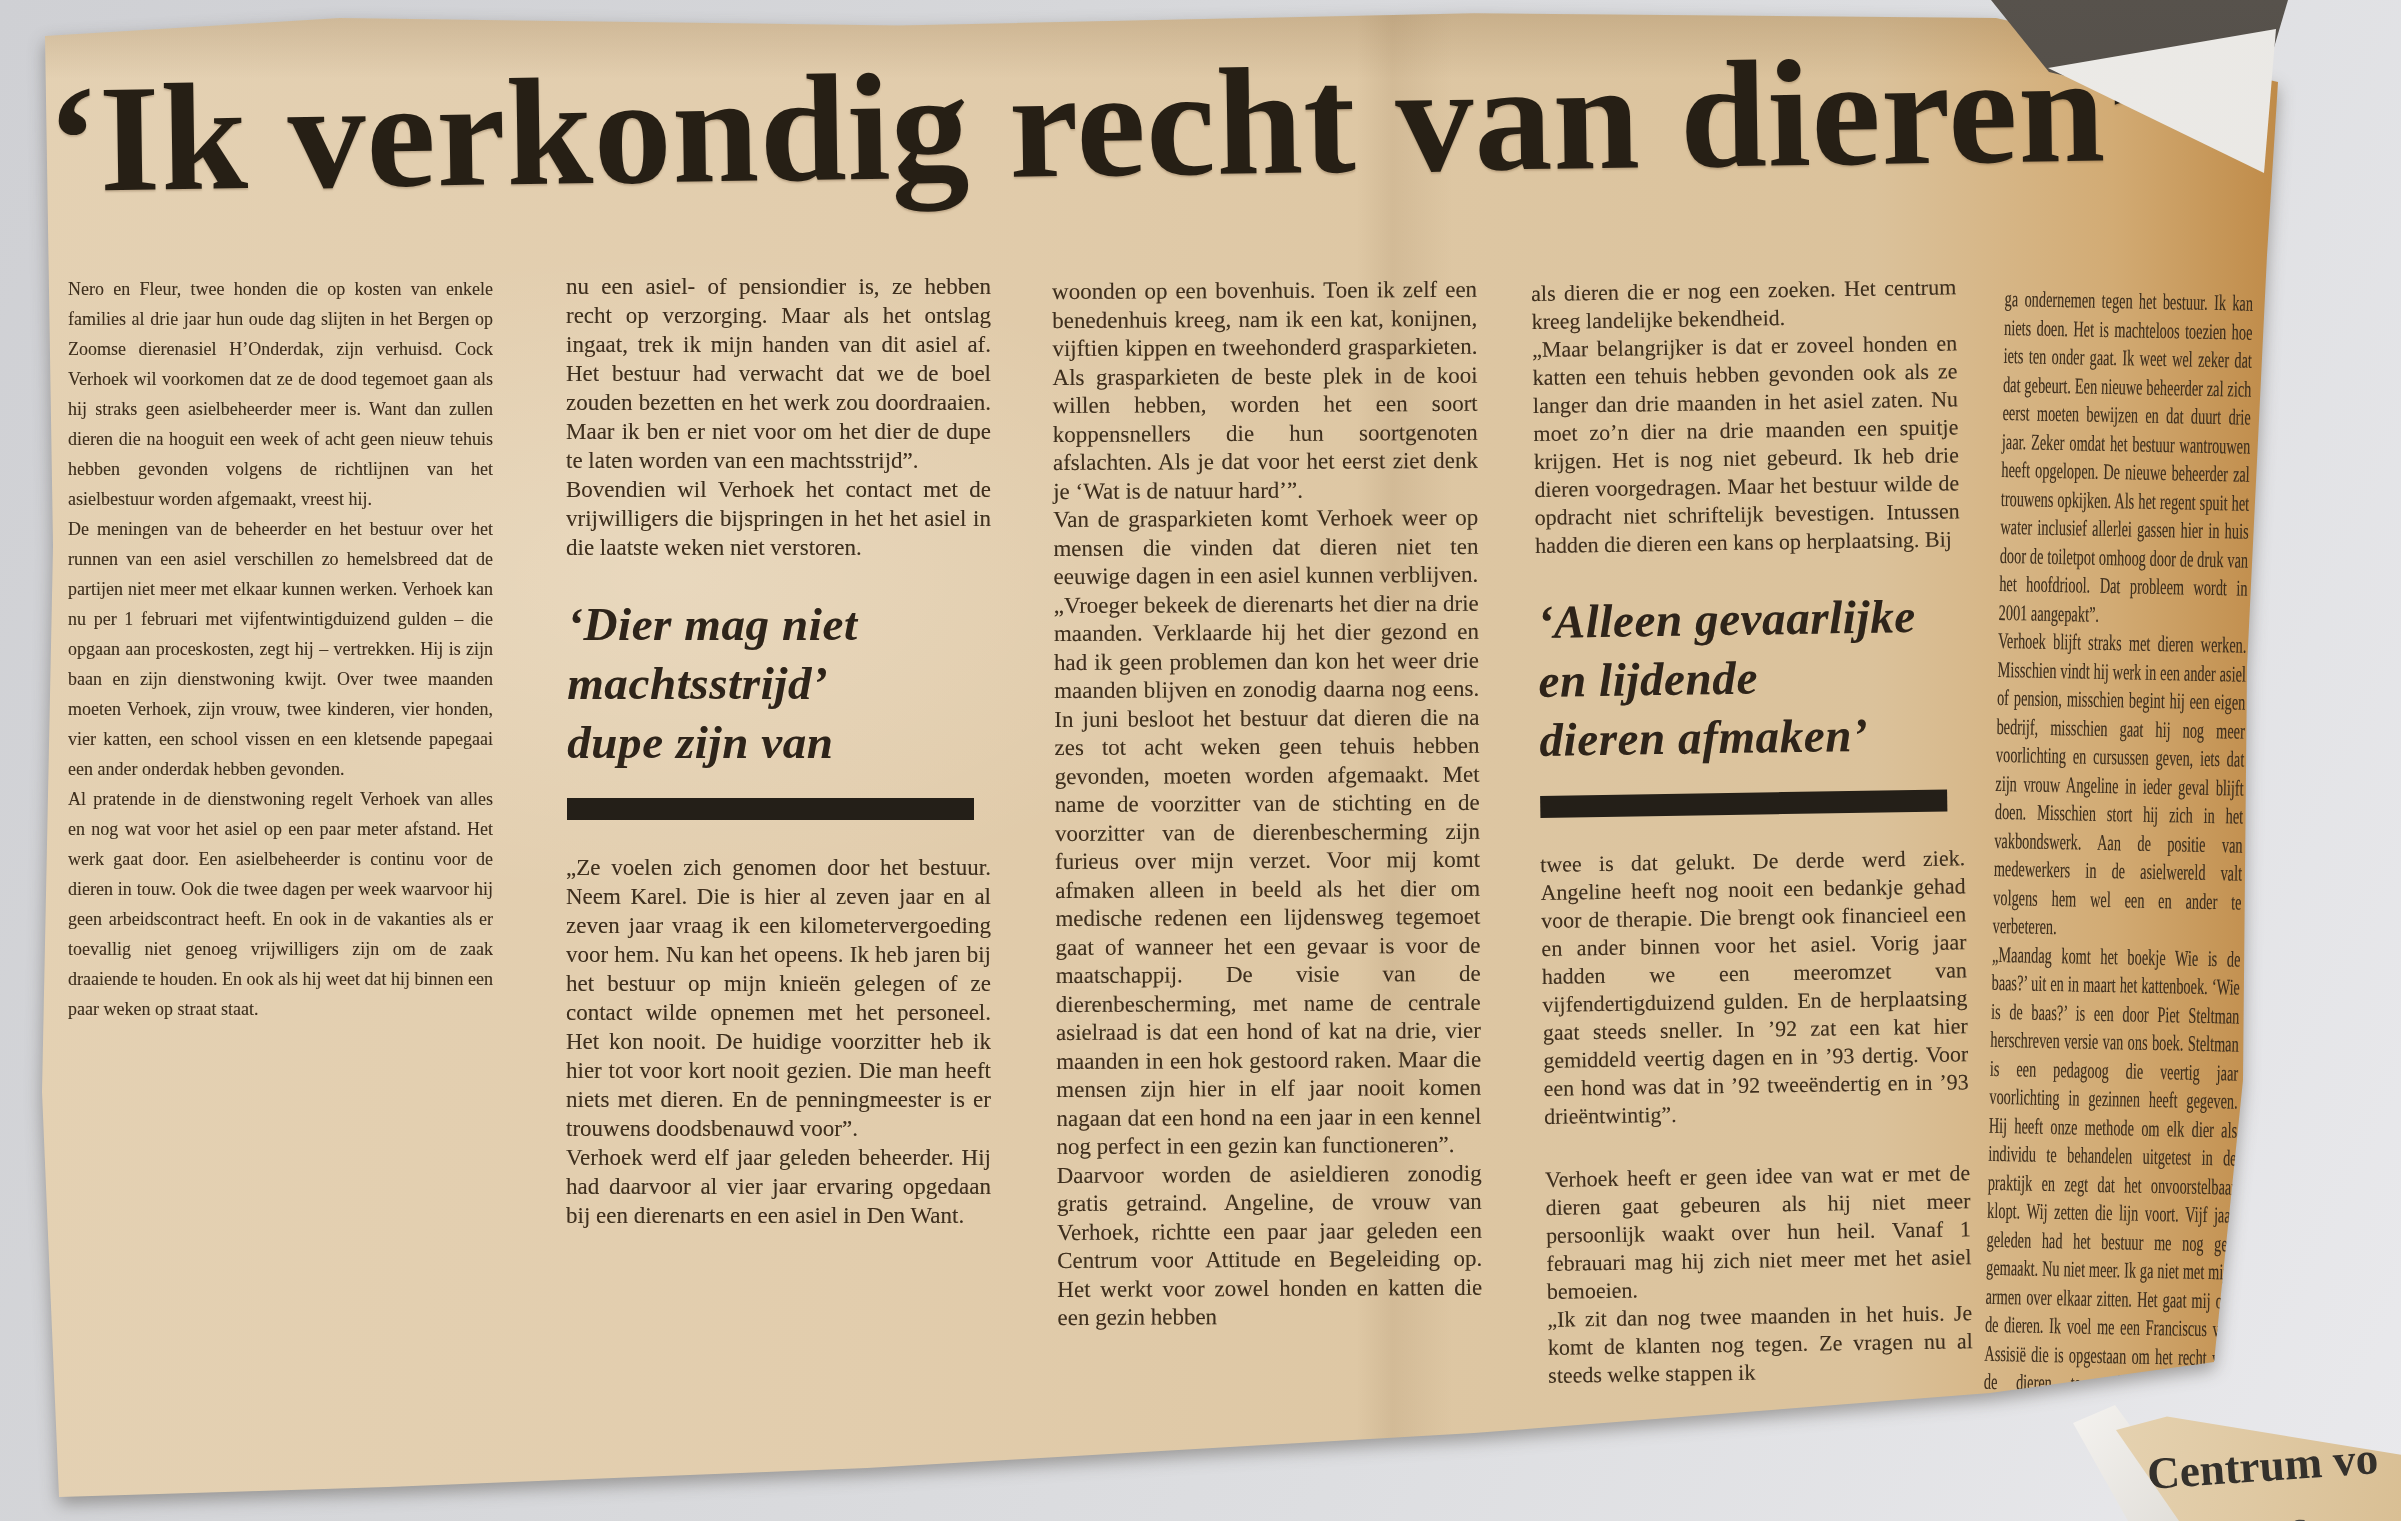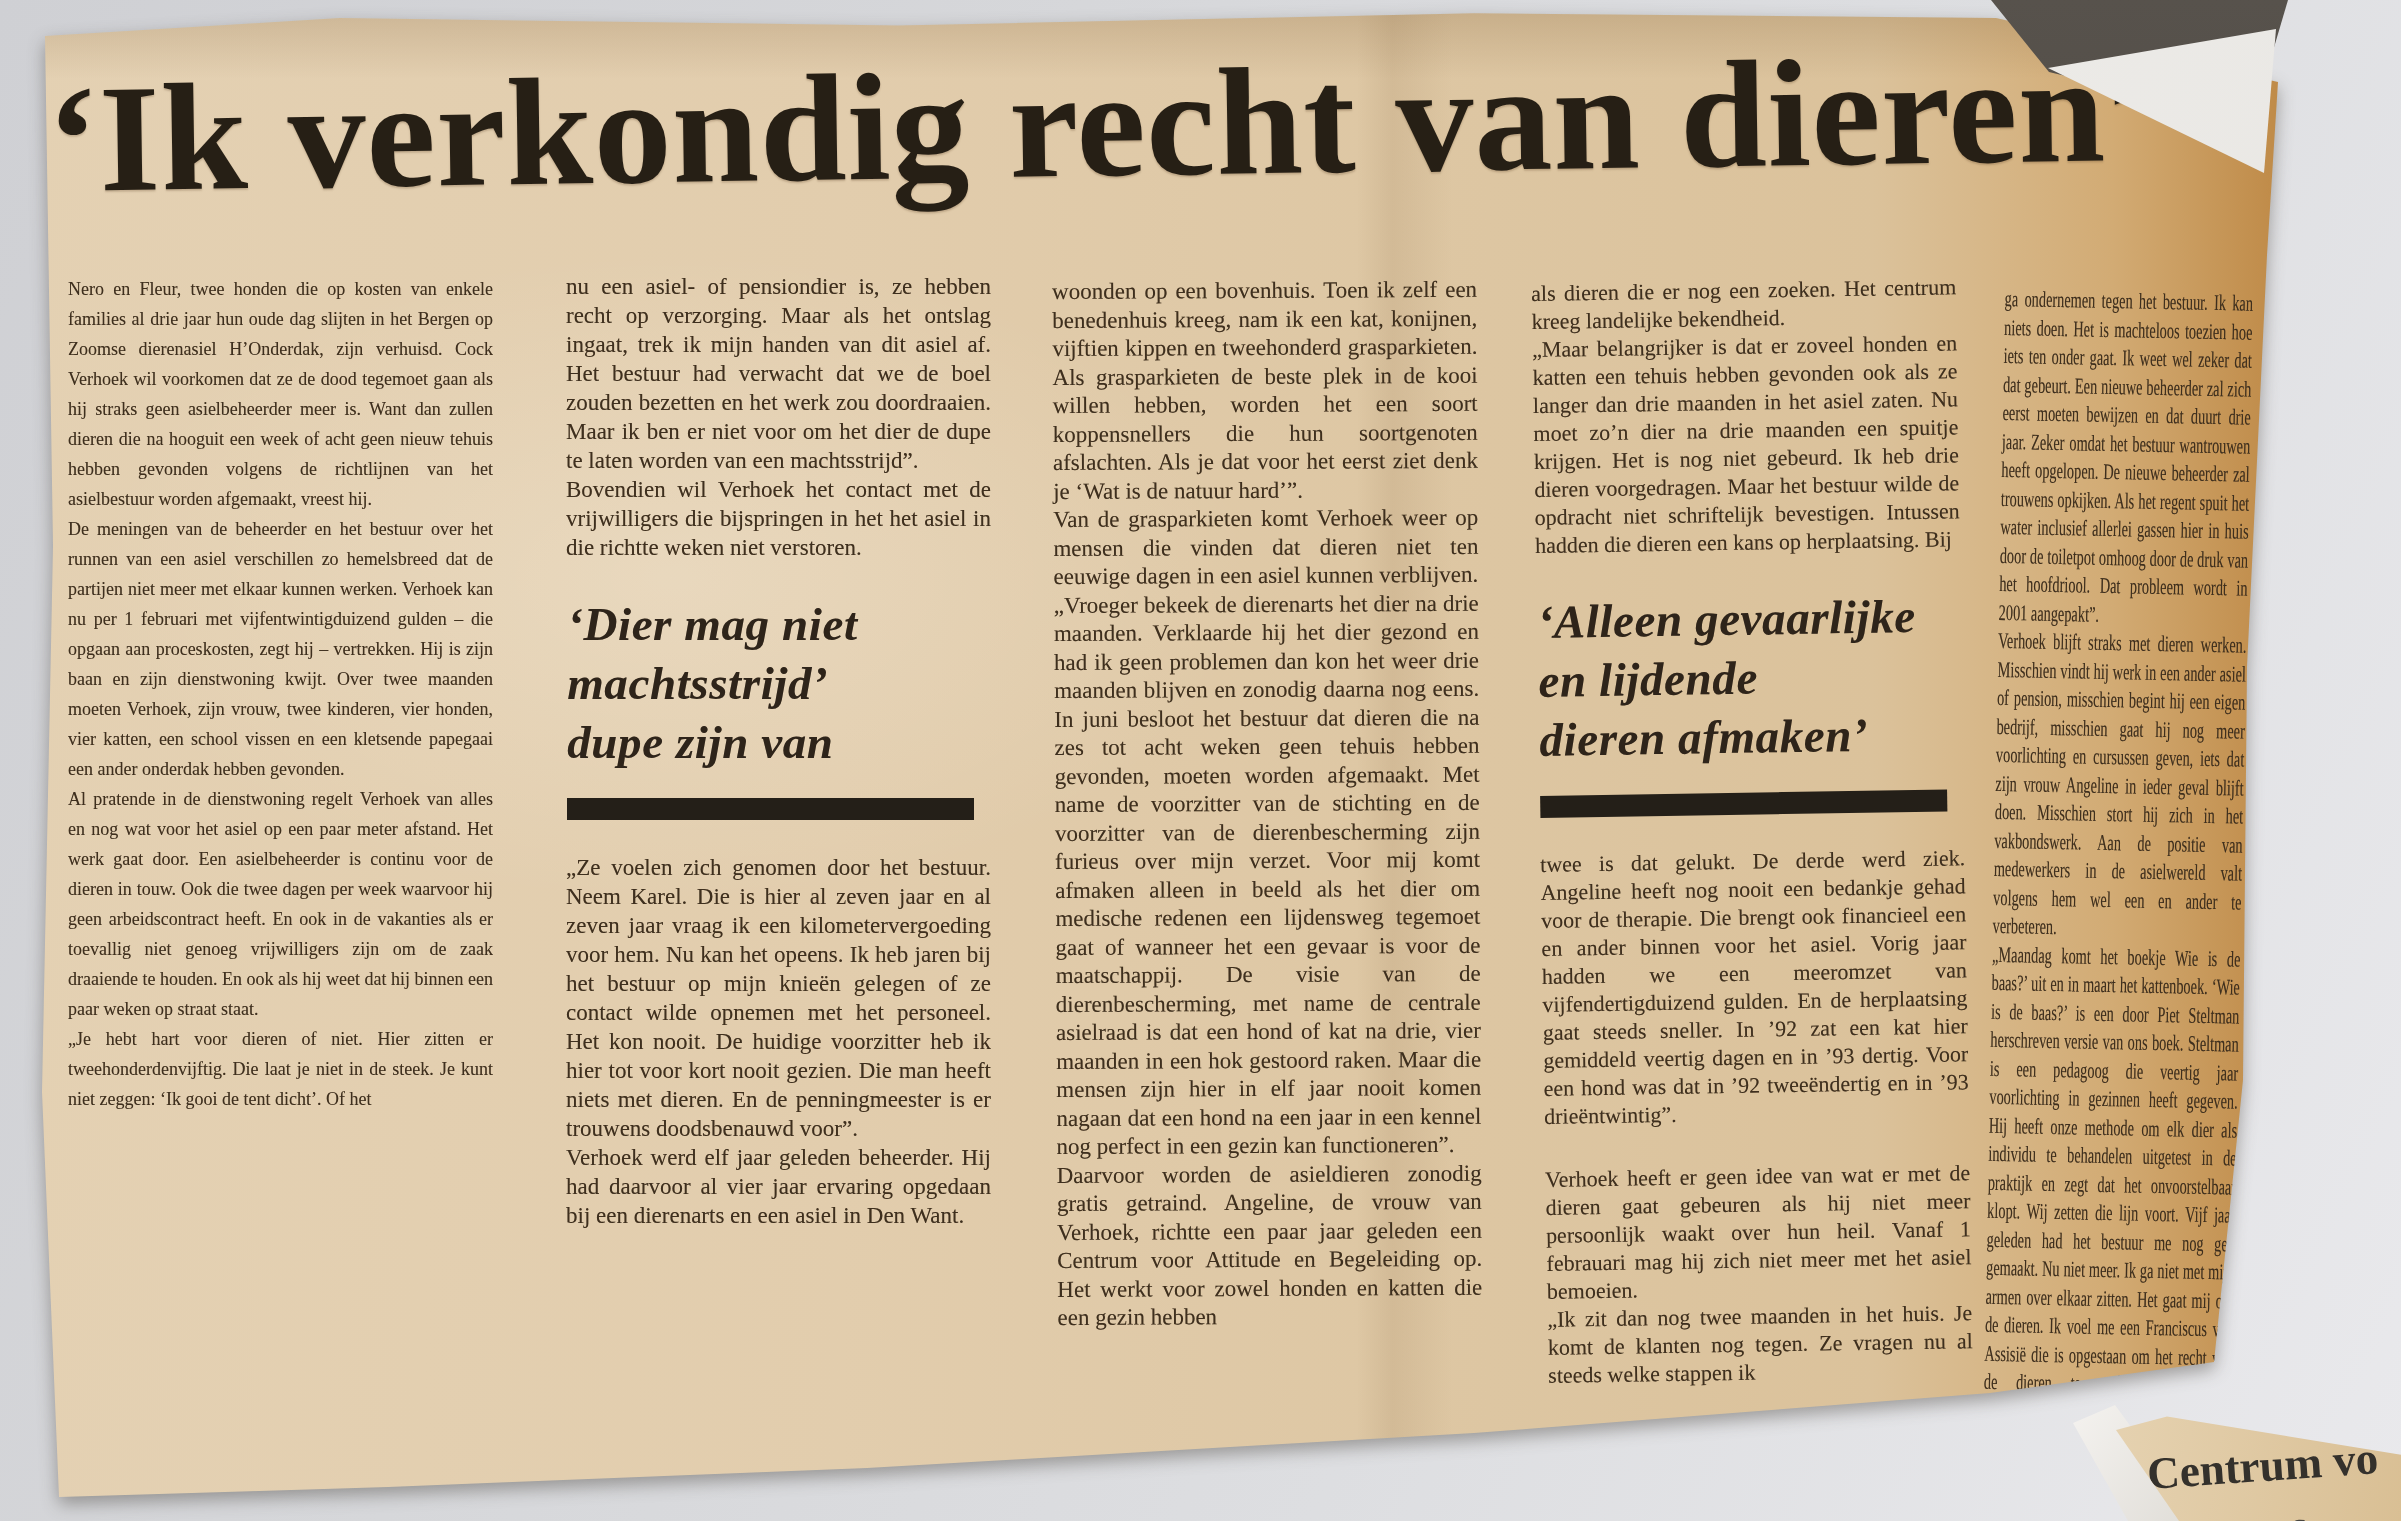--- a/index.html
+++ b/index.html
@@ -59,25 +59,24 @@
 
 <div class="scene">
 
   <div class="clip-wrap">
     <div class="clipping">
       <h1 class="headline">‘Ik verkondig recht van dieren’</h1>
       <div class="col" id="col0">
           <p>Nero en Fleur, twee honden die op kosten van enkele families al drie jaar hun oude dag slijten in het Bergen op Zoomse dierenasiel H’Onderdak, zijn verhuisd. Cock Verhoek wil voorkomen dat ze de dood tegemoet gaan als hij straks geen asielbeheerder meer is. Want dan zullen dieren die na hooguit een week of acht geen nieuw tehuis hebben gevonden volgens de richtlijnen van het asielbestuur worden afgemaakt, vreest hij.</p>
           <p>De meningen van de beheerder en het bestuur over het runnen van een asiel verschillen zo hemelsbreed dat de partijen niet meer met elkaar kunnen werken. Verhoek kan nu per 1 februari met vijfentwintigduizend gulden – die opgaan aan proceskosten, zegt hij – vertrekken. Hij is zijn baan en zijn dienstwoning kwijt. Over twee maanden moeten Verhoek, zijn vrouw, twee kinderen, vier honden, vier katten, een school vissen en een kletsende papegaai een ander onderdak hebben gevonden.</p>
           <p>Al pratende in de dienstwoning regelt Verhoek van alles en nog wat voor het asiel op een paar meter afstand. Het werk gaat door. Een asielbeheerder is continu voor de dieren in touw. Ook die twee dagen per week waarvoor hij geen arbeidscontract heeft. En ook in de vakanties als er toevallig niet genoeg vrijwilligers zijn om de zaak draaiende te houden. En ook als hij weet dat hij binnen een paar weken op straat staat.</p>
-          <p>„Je hebt hart voor dieren of niet. Hier zitten er tweehonderdenvijftig. Die laat je niet in de steek. Je kunt niet zeggen: ‘Ik gooi de tent dicht’. Of het</p>
         </div>
       <div class="col" id="col1">
           <p>nu een asiel- of pensiondier is, ze hebben recht op verzorging. Maar als het ontslag ingaat, trek ik mijn handen van dit asiel af. Het bestuur had verwacht dat we de boel zouden bezetten en het werk zou doordraaien. Maar ik ben er niet voor om het dier de dupe te laten worden van een machtsstrijd”.</p>
-          <p>Bovendien wil Verhoek het contact met de vrijwilligers die bijspringen in het het asiel in die richtte weken niet verstoren.</p>
+          <p>Bovendien wil Verhoek het contact met de vrijwilligers die bijspringen in het het asiel in die laatste weken niet verstoren.</p>
           <div class="pullquote">
             <div class="pq-line">‘Dier mag niet</div>
             <div class="pq-line">machtsstrijd’</div>
             <div class="pq-line">dupe zijn van</div>
             <div class="pq-bar"></div>
           </div>
           <p>„Ze voelen zich genomen door het bestuur. Neem Karel. Die is hier al zeven jaar en al zeven jaar vraag ik een kilometervergoeding voor hem. Nu kan het opeens. Ik heb jaren bij het bestuur op mijn knieën gelegen of ze contact wilde opnemen met het personeel. Het kon nooit. De huidige voorzitter heb ik hier tot voor kort nooit gezien. Die man heeft niets met dieren. En de penningmeester is er trouwens doodsbenauwd voor”.</p>
           <p>Verhoek werd elf jaar geleden beheerder. Hij had daarvoor al vier jaar ervaring opgedaan bij een dierenarts en een asiel in Den Want.</p>
         </div>
       <div class="col" id="col2">

